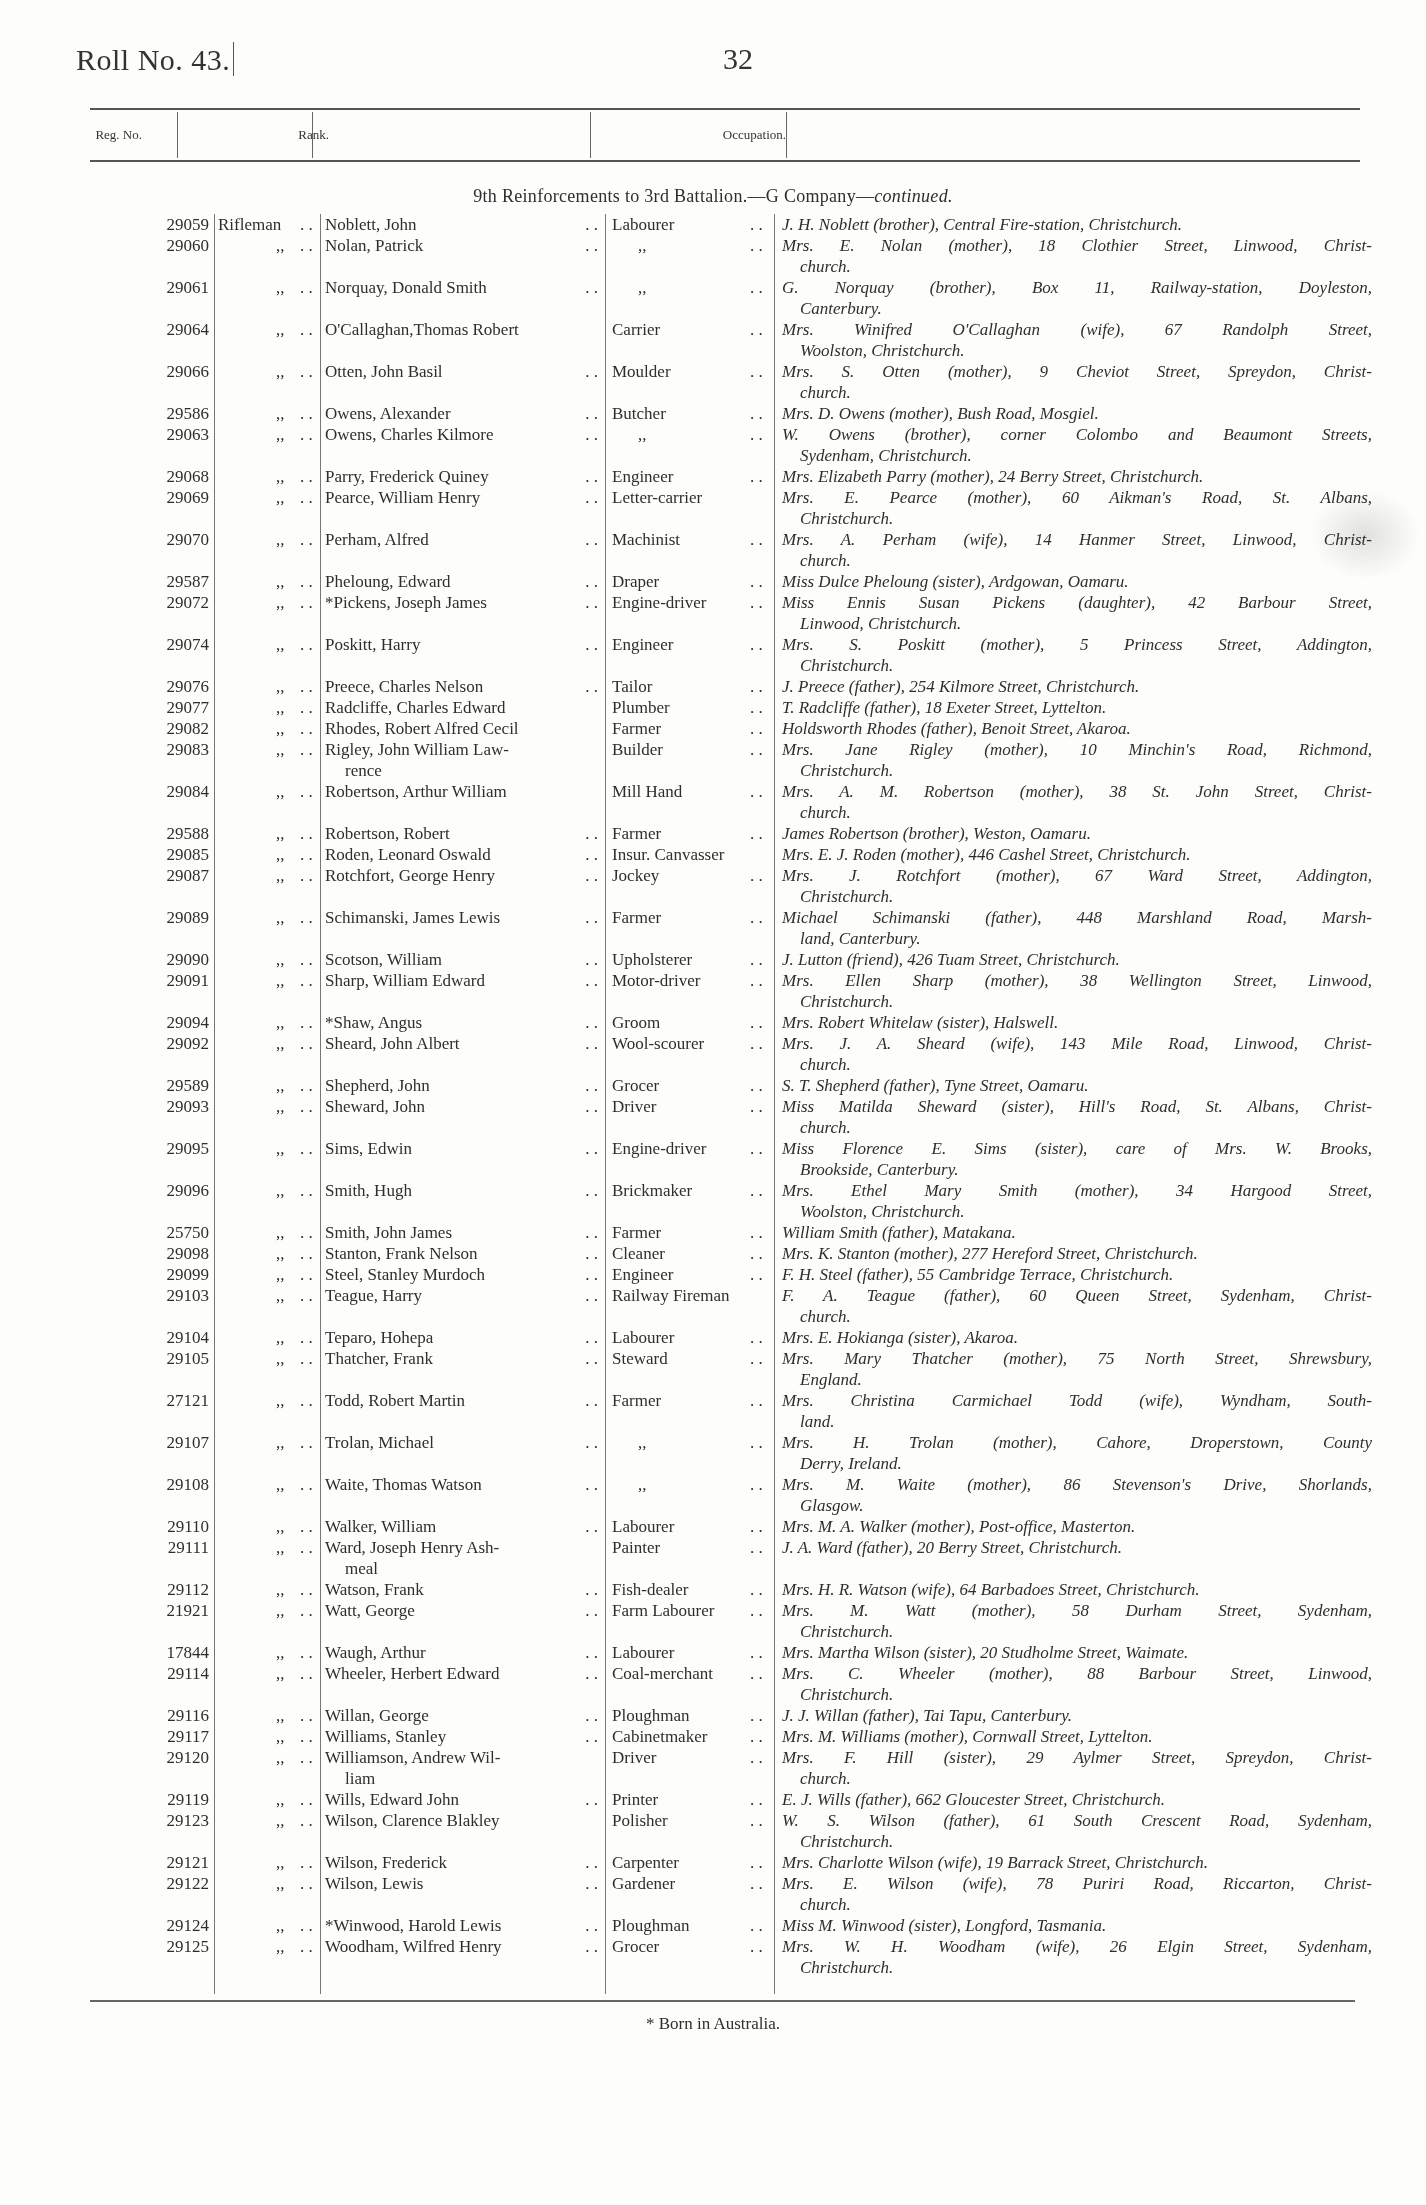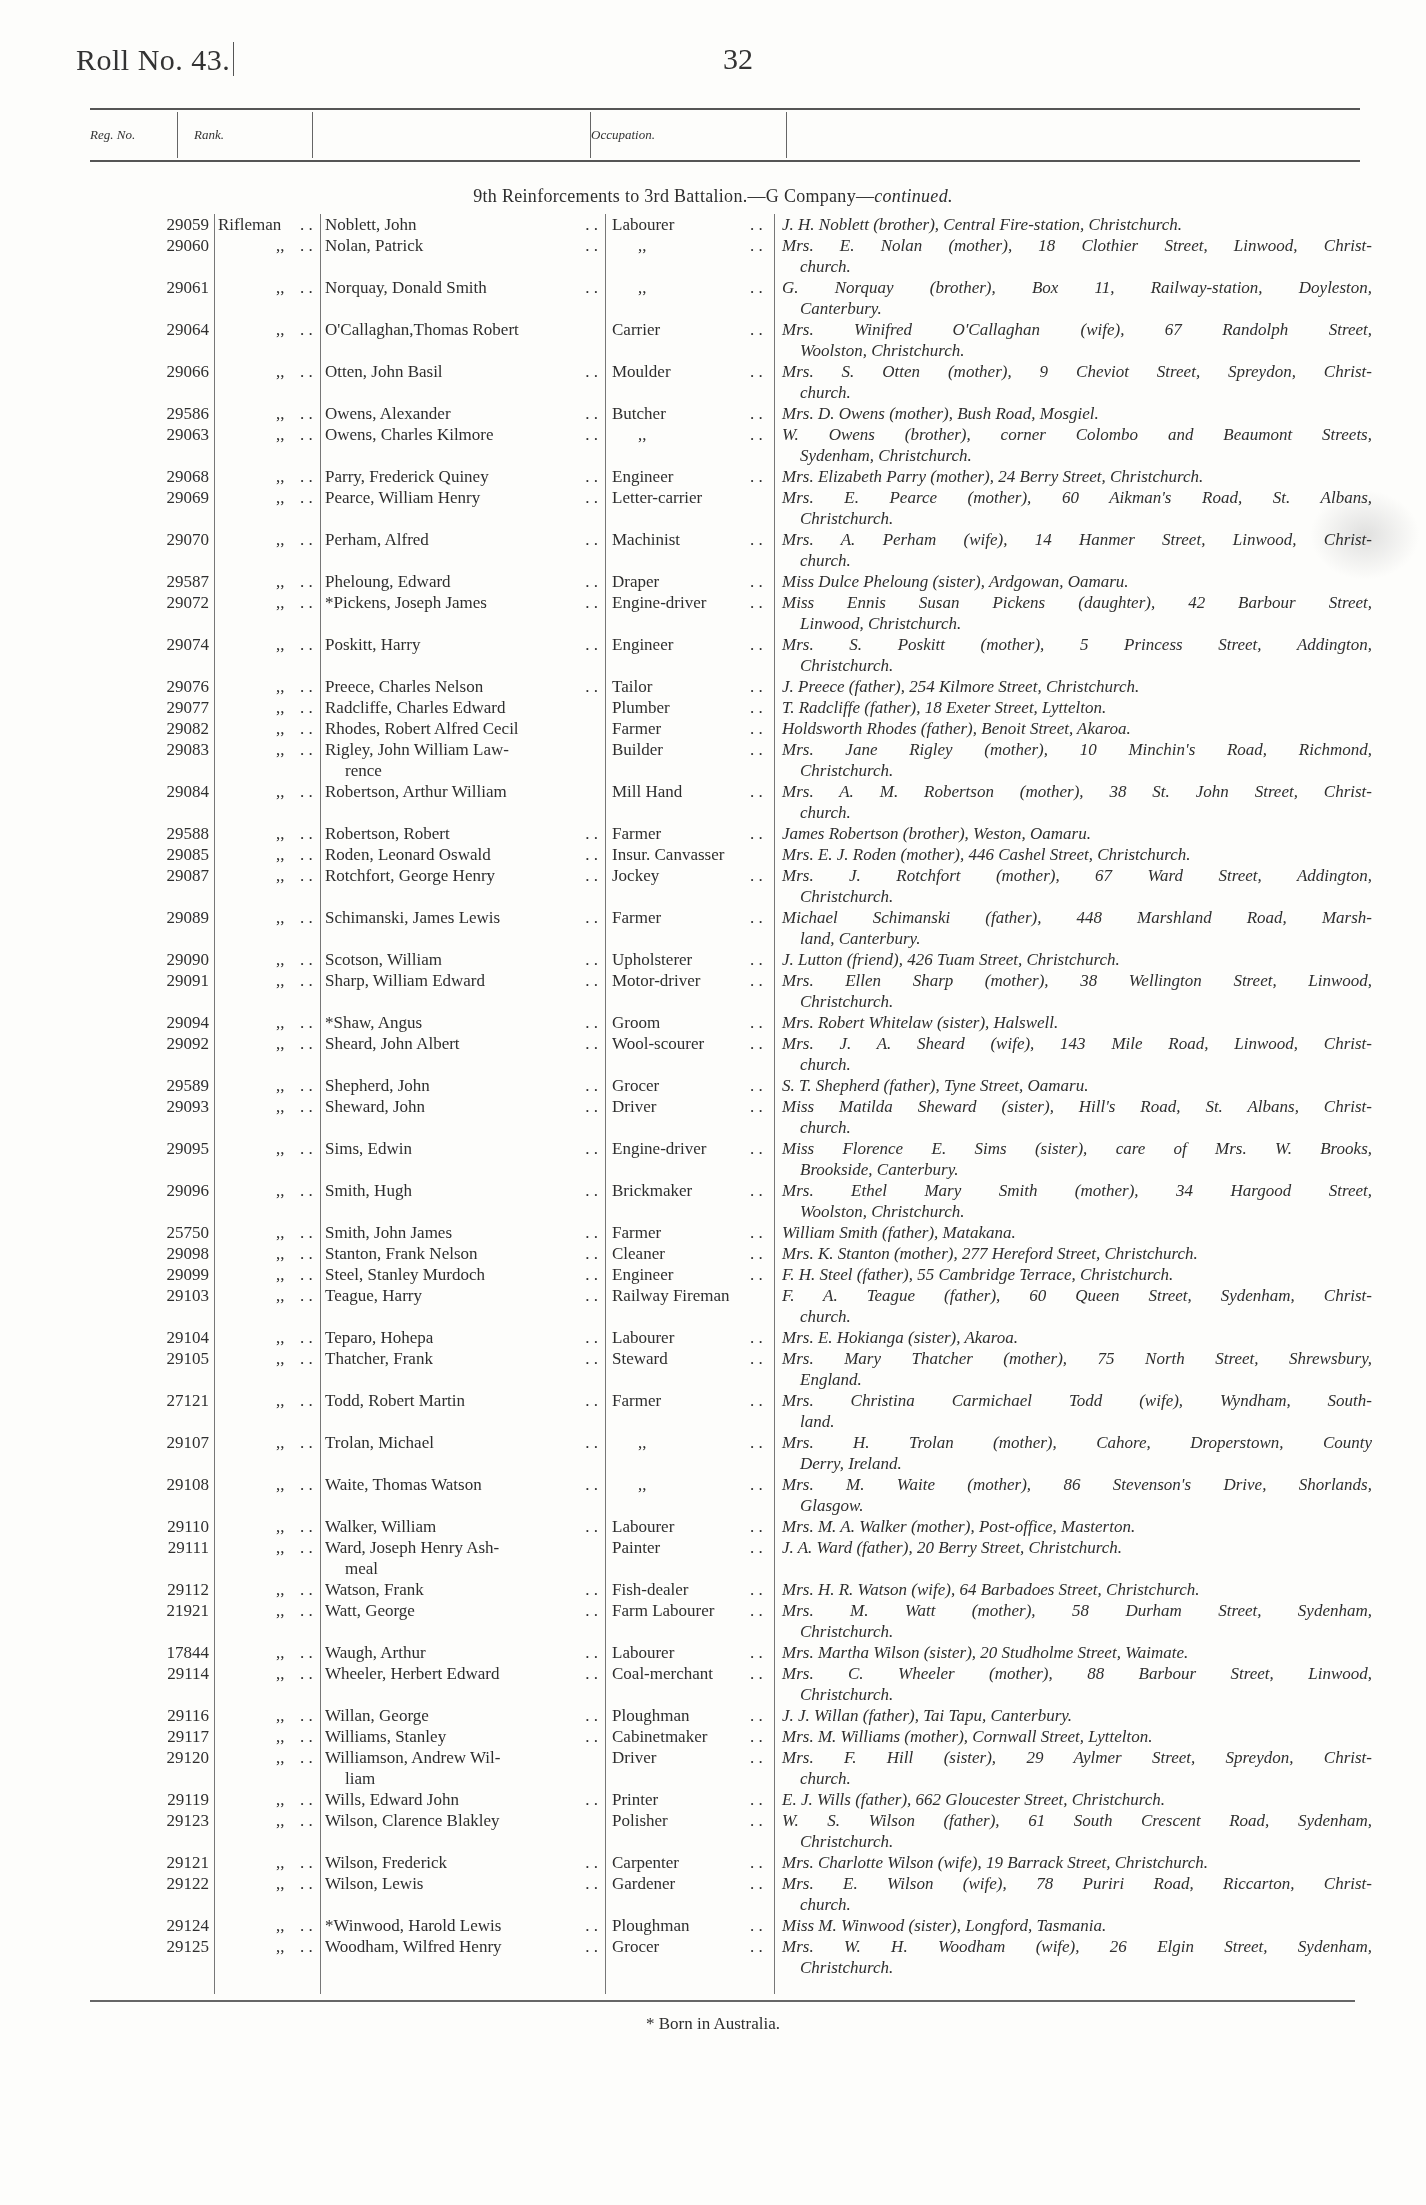--- a/index.html
+++ b/index.html
@@ -10,21 +10,21 @@
   .page-head { position: absolute; top: 30px; left: 40px; width: 1330px; height: 50px; margin-left: 36px; }
   .roll { position: absolute; left: 0; top: 12px; font-size: 30px; letter-spacing: 0.5px; color:#333; }
   .roll .brk { display:inline-block; width:1px; height:34px; background:#555; vertical-align:-6px; margin-left:3px; }
   .pagenum { position: absolute; left: 647px; top: 12px; font-size: 30px; color:#333; }
 
   .thead {
     position: absolute; top: 108px; left: 90px; width: 1270px; height: 50px;
     border-top: 2px solid #555; border-bottom: 2px solid #555;
     font-size: 13px; color:#333;
   }
-  .thead .h { position: absolute; top: 0; height: 34px; line-height: 50px; text-align: left; font-style: italic; }
+  .thead .h { position: absolute; top: 0; height: 34px; line-height: 50px; text-align: right; }
   .thead .sep { position: absolute; top: 2px; width: 1px; height: 46px; background: #666; }
 
   .section-title {
     position: absolute; top: 186px; left: 0; width: 1426px; text-align: center;
     font-size: 18px; letter-spacing: 0.3px;
   }
   .section-title i { font-style: italic; }
 
   .rows { position: absolute; top: 214px; left: 0; width: 1426px; }
   .row { position: absolute; left: 0; width: 1426px; font-size: 17px; line-height: 21px; }

